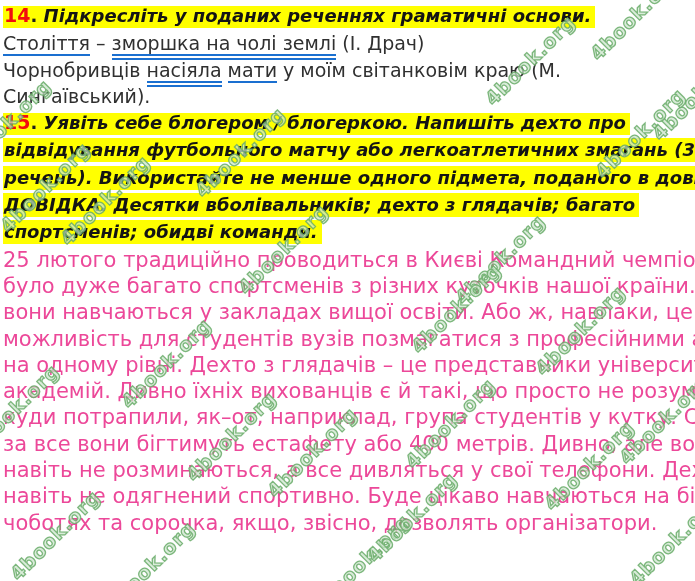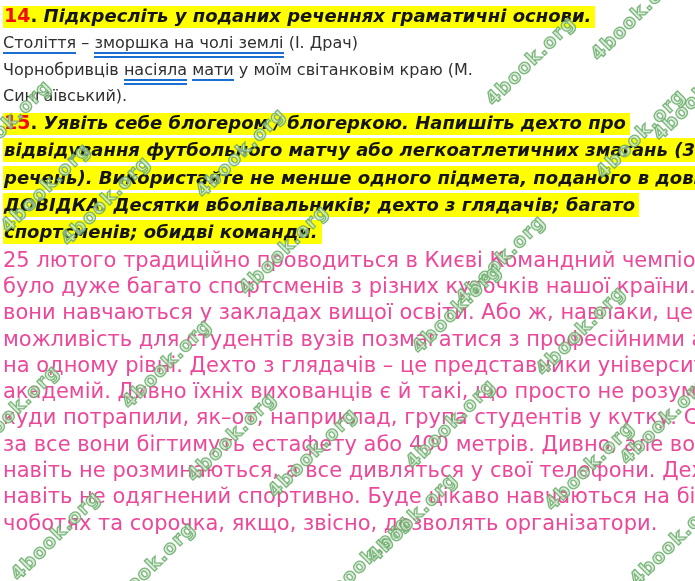--- a/index.html
+++ b/index.html
@@ -2,21 +2,21 @@
 <html><head>
 <meta charset="utf-8">
 <style>
   html,body{margin:0;padding:0;background:#fff;}
   .page{
     position:relative;width:695px;height:581px;background:#ffffff;
     overflow:hidden;box-sizing:border-box;padding:2px 0 0 3px;
     font-family:"DejaVu Sans",sans-serif;
   }
   .line{line-height:26.3px;white-space:nowrap;}
-  .sent{font-size:16px;color:#303030;}
+  .sent{font-size:19px;color:#303030;}
   .body-line{font-size:21px;color:#ec4899;line-height:26.3px;white-space:nowrap;}
   .hl{background:#ffff00;padding:1px 4px 2px 1px;}
   .it{font-weight:bold;font-style:italic;color:#141414;font-size:18px;}
   .num{font-weight:bold;font-style:normal;color:#f20d0d;font-size:19px;}
   .dot{font-weight:bold;color:#1c1c1c;font-size:18px;}
   .u1{border-bottom:2px solid #1a6fd0;}
   .u2{border-bottom:6px double #1a6fd0;}
   .wm{
     position:absolute;z-index:6;white-space:nowrap;pointer-events:none;
     font-size:19px;font-weight:bold;letter-spacing:1px;

